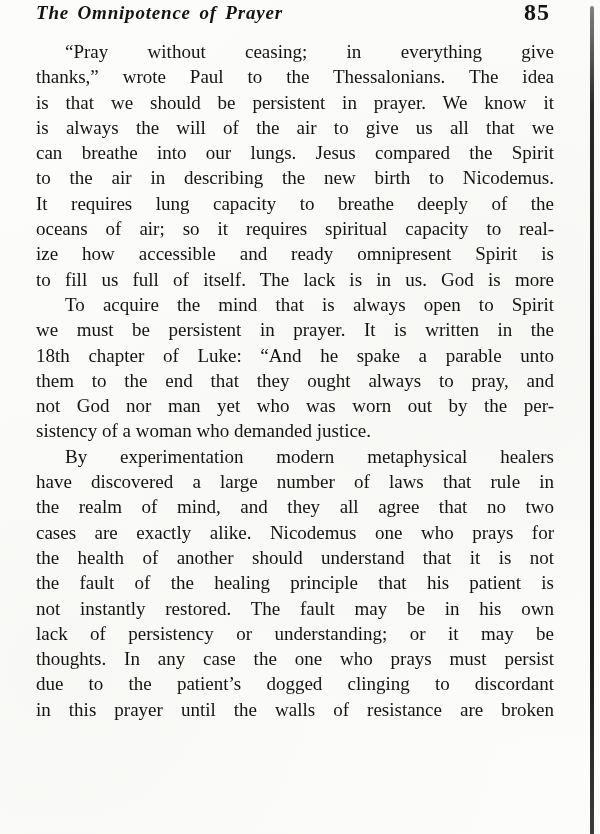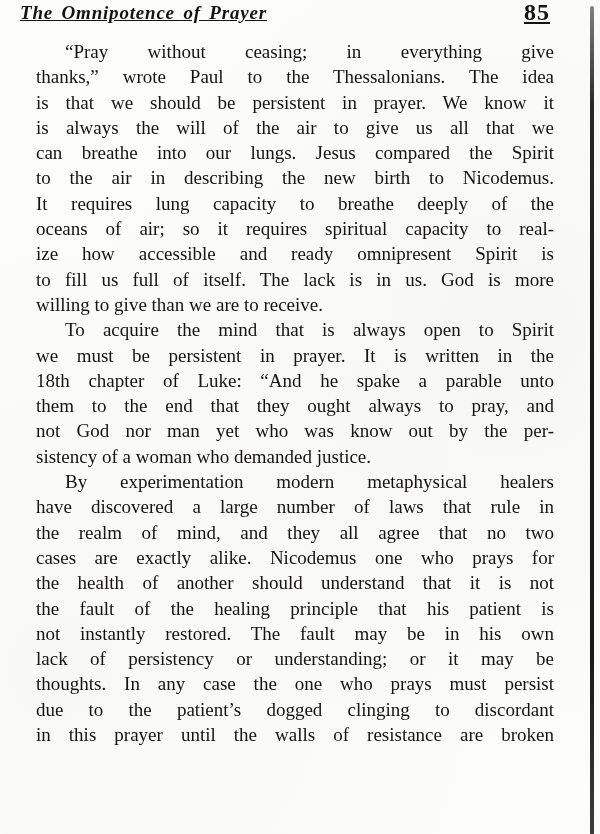--- a/index.html
+++ b/index.html
@@ -22,27 +22,26 @@
     position: absolute;
     inset: 0;
     background:
       radial-gradient(circle at 85% 40%, rgba(120,120,110,0.04), transparent 60%),
       radial-gradient(circle at 10% 80%, rgba(120,120,110,0.03), transparent 55%);
     pointer-events: none;
   }
   .running-head {
     position: absolute;
     top: 2px;
-    left: 20px;
+    left: 36px;
     right: 44px;
     height: 26px;
     display: flex;
     justify-content: space-between;
     align-items: flex-start;
-    text-decoration: underline;
   }
   .head-title {
     font-style: italic;
     font-weight: bold;
     font-size: 19px;
     letter-spacing: 0.8px;
     word-spacing: 3px;
     white-space: nowrap;
   }
   .head-page-number {
@@ -107,28 +106,27 @@
         <div class="line indent">“Pray without ceasing; in everything give</div>
         <div class="line">thanks,” wrote Paul to the Thessalonians. The idea</div>
         <div class="line">is that we should be persistent in prayer. We know it</div>
         <div class="line">is always the will of the air to give us all that we</div>
         <div class="line">can breathe into our lungs. Jesus compared the Spirit</div>
         <div class="line">to the air in describing the new birth to Nicodemus.</div>
         <div class="line">It requires lung capacity to breathe deeply of the</div>
         <div class="line">oceans of air; so it requires spiritual capacity to real-</div>
         <div class="line">ize how accessible and ready omnipresent Spirit is</div>
         <div class="line">to fill us full of itself. The lack is in us. God is more</div>
-        <div class="line no-stretch">willing to give than we are to receive.</div>
       </div>
       <div class="paragraph">
         <div class="line indent">To acquire the mind that is always open to Spirit</div>
         <div class="line">we must be persistent in prayer. It is written in the</div>
         <div class="line">18th chapter of Luke: “And he spake a parable unto</div>
         <div class="line">them to the end that they ought always to pray, and</div>
-        <div class="line">not God nor man yet who was know out by the per-</div>
+        <div class="line">not God nor man yet who was worn out by the per-</div>
         <div class="line no-stretch">sistency of a woman who demanded justice.</div>
       </div>
       <div class="paragraph">
         <div class="line indent">By experimentation modern metaphysical healers</div>
         <div class="line">have discovered a large number of laws that rule in</div>
         <div class="line">the realm of mind, and they all agree that no two</div>
         <div class="line">cases are exactly alike. Nicodemus one who prays for</div>
         <div class="line">the health of another should understand that it is not</div>
         <div class="line">the fault of the healing principle that his patient is</div>
         <div class="line">not instantly restored. The fault may be in his own</div>

